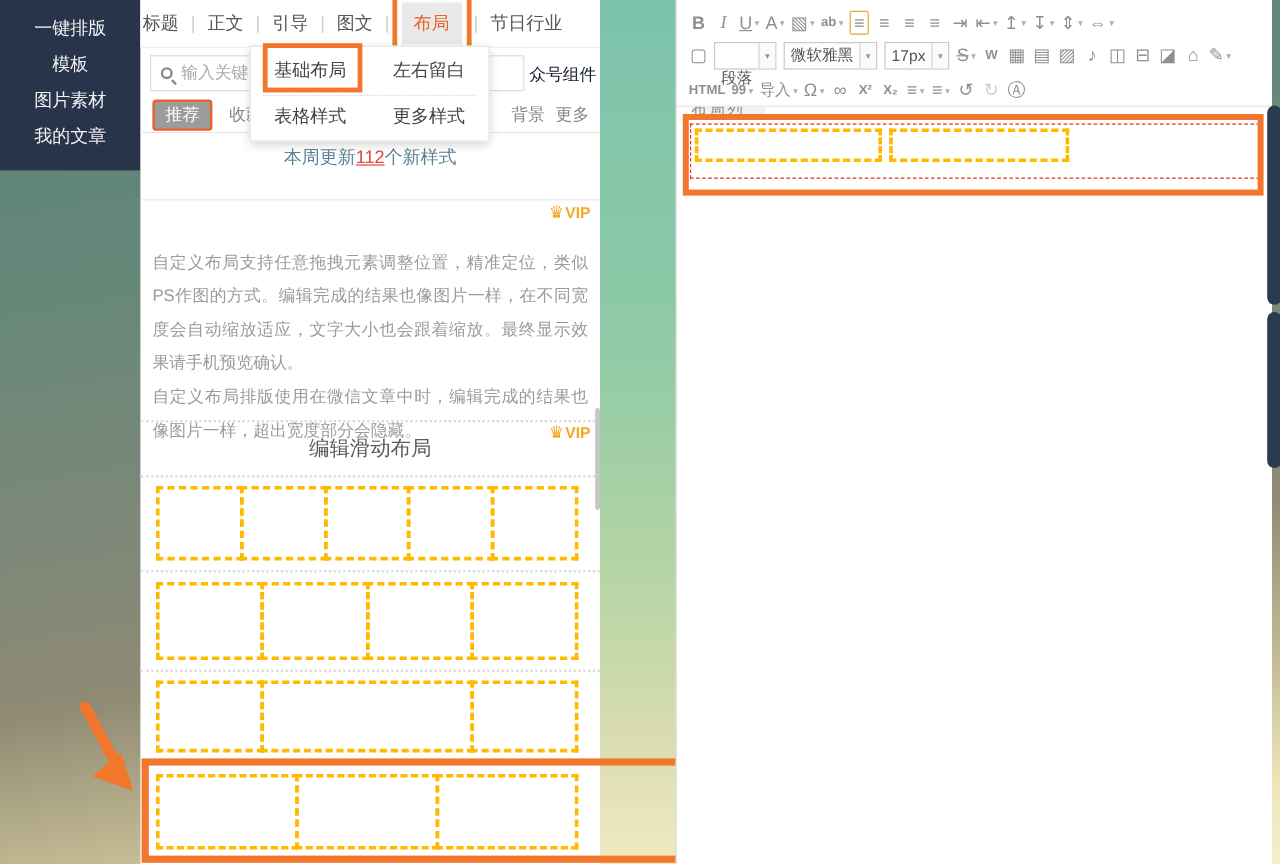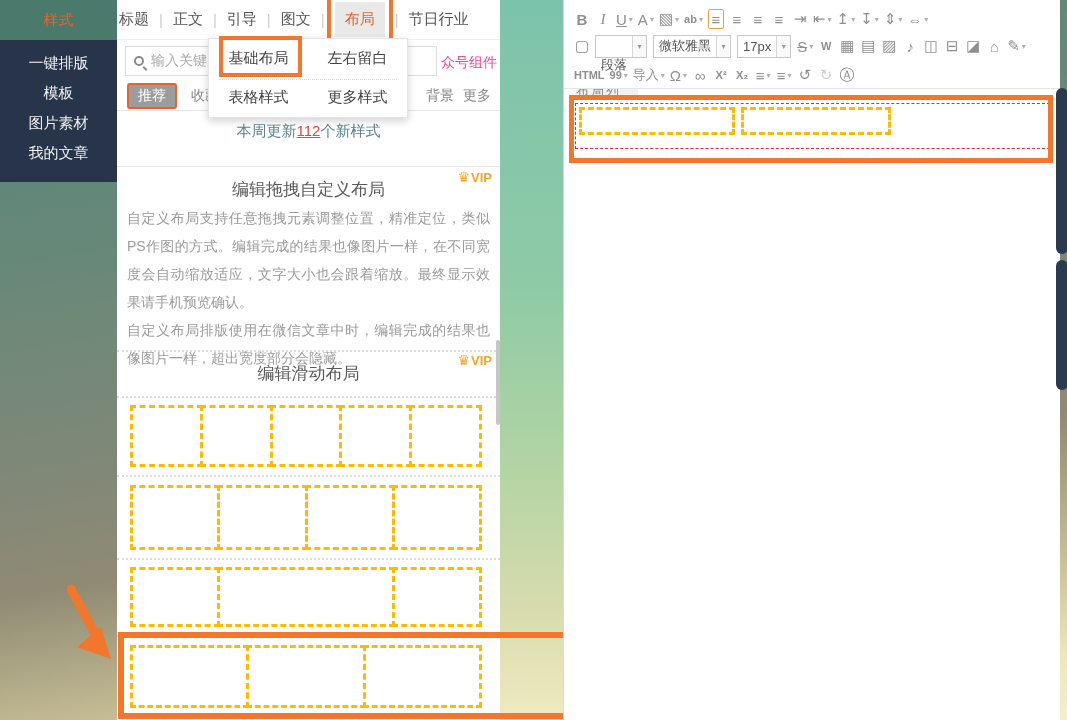--- a/index.html
+++ b/index.html
@@ -26,21 +26,21 @@
   .nav .sep { color:#ccc; margin:0 10px; }
   .nav-item { cursor:pointer; white-space:nowrap; }
   .nav-item.active { background:#e9e9e9; color:#e8622d; padding:8px 10px; position:relative; }
   .nav-item.active::after { content:""; position:absolute; inset:-6px -8px; border:4px solid #f2762b; }
 
   .search-row { position:absolute; top:46px; left:8px; width:312px; height:30px; border:1px solid #dcdcdc;
     background:#fff; display:flex; align-items:center; padding-left:8px; }
   .mag { width:10px; height:10px; border:2px solid #8a8a8a; border-radius:50%; position:relative; margin-right:7px; flex:none; }
   .mag::after { content:""; position:absolute; width:2px; height:5px; background:#8a8a8a; left:8px; top:8px; transform:rotate(-45deg); }
   .search-ph { color:#aaa; font-size:14px; }
-  .comp-link { position:absolute; top:54px; right:3px; color:#ec4899; font-size:14px; cursor:pointer; }
+  .comp-link { position:absolute; top:54px; right:3px; color:#0f172a; font-size:14px; cursor:pointer; }
 
   .tabs { position:absolute; top:84px; left:10px; right:6px; height:24px; display:flex; align-items:center; font-size:14px; color:#888; }
   .tab { margin-right:18px; cursor:pointer; }
   .tab.active { background:#9c9c9c; color:#fff; border:2px solid #e8622d; border-radius:3px; padding:2px 9px; margin-right:14px; }
   .tab.right { position:absolute; right:40px; margin:0; }
   .tab.right2 { position:absolute; right:2px; margin:1px; }
 
   .hline { position:absolute; left:0; right:0; border-top:1px solid #e8e8e8; }
   .dotline { position:absolute; left:0; right:0; border-top:2px dotted #dcdcdc; }
 
@@ -109,21 +109,20 @@
   .fb2 { top:260px; height:130px; }
 
   .arrow-note { position:absolute; left:55px; top:575px; }
 </style>
 </head>
 <body>
 
 <div class="mid-strip"></div>
 
 <div class="sidebar">
-  <div class="sb-active">样式</div>
   <div class="sb-panel" id="sb-panel">
       <div class="sb-item">一键排版</div>
       <div class="sb-item">模板</div>
       <div class="sb-item">图片素材</div>
       <div class="sb-item">我的文章</div>
     </div>
 </div>
 
 <div class="main-panel">
   <div class="nav" id="nav">
@@ -153,21 +152,20 @@
       <span class="tab right2">更多</span>
     </div>
 
   <div class="hline" style="top:110px"></div>
   <div class="notice">
     <span>本周更新</span><span class="cnt">112</span><span>个新样式</span>
   </div>
   <div class="hline" style="top:166px"></div>
 
   <div class="vip" style="top:169px"><span class="crown">♛</span><span>VIP</span></div>
-  <div class="sec-title" style="top:178px">编辑拖拽自定义布局</div>
   <div class="paras" id="paras">
       <div>自定义布局支持任意拖拽元素调整位置，精准定位，类似PS作图的方式。编辑完成的结果也像图片一样，在不同宽度会自动缩放适应，文字大小也会跟着缩放。最终显示效果请手机预览确认。</div>
       <div>自定义布局排版使用在微信文章中时，编辑完成的结果也像图片一样，超出宽度部分会隐藏。</div>
     </div>
 
   <div class="dotline" style="top:350px"></div>
   <div class="vip" style="top:352px"><span class="crown">♛</span><span>VIP</span></div>
   <div class="sec-title" style="top:362px">编辑滑动布局</div>
   <div class="dotline" style="top:396px"></div>
 

